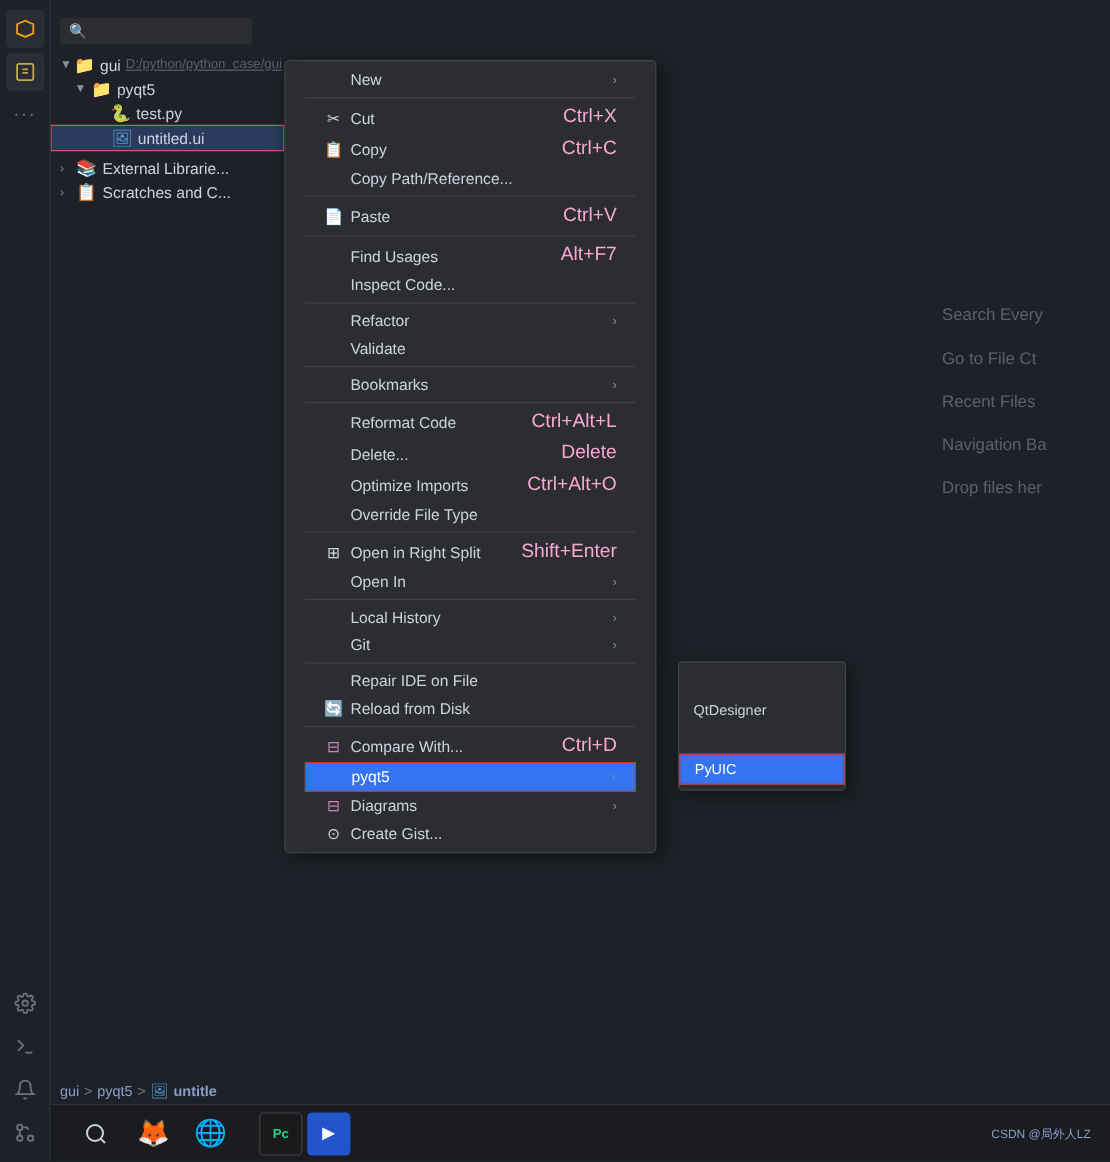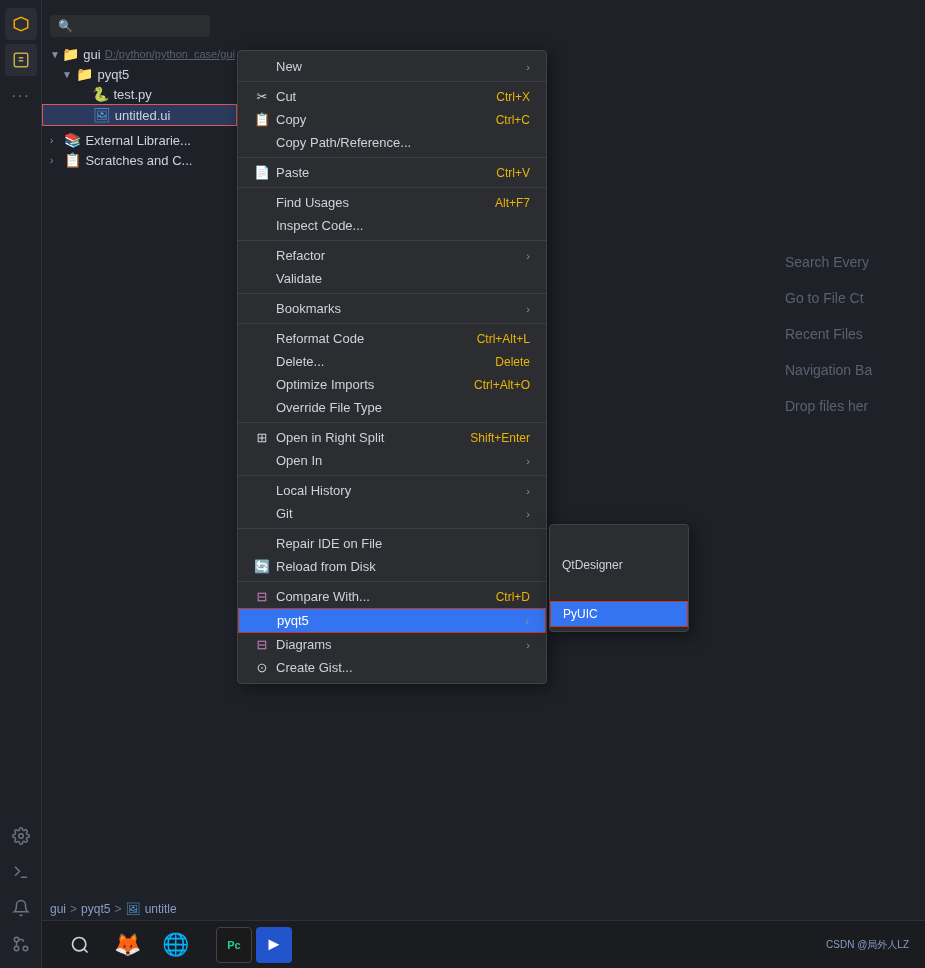--- a/index.html
+++ b/index.html
@@ -90,34 +90,34 @@
     .context-menu {
       position: absolute;
       left: 237px;
       top: 50px;
       width: 310px;
       background: #2b2d30;
       border: 1px solid #404348;
       border-radius: 4px;
       box-shadow: 4px 4px 16px rgba(0,0,0,0.5);
       z-index: 100;
-      padding: 4px 0;
+      padding: 4px 16px;
     }
     .menu-item {
       display: flex;
       align-items: center;
       justify-content: space-between;
       padding: 4px 16px;
       cursor: pointer;
       color: #cdd3de;
       font-size: 13px;
     }
     .menu-item.selected-item { background: #3574f0; color: #fff; }
     .menu-item .label { display: flex; align-items: center; gap: 6px; }
-    .menu-item .shortcut { color: #eab308; font-size: 12px; }
+    .menu-item .shortcut { color: #f9a8d4; font-size: 16px; }
     .menu-item .arrow { color: #8a8fa8; font-size: 11px; }
     .menu-separator {
       height: 1px;
       background: #3d4048;
       margin: 3px 0;
     }
     .menu-icon { width: 16px; text-align: center; font-size: 13px; }
 
     
     .submenu {
@@ -528,21 +528,21 @@
   </div>
 
 </div>
 
 <div class="breadcrumb">
   <span style="color:#8a9cc8;cursor:pointer;">gui</span>
   <span class="sep">&gt;</span>
   <span style="color:#8a9cc8;cursor:pointer;">pyqt5</span>
   <span class="sep">&gt;</span>
   <span style="color:#569cd6;">🖼</span>
-  <span style="color:#8a9cc8;cursor:pointer;">untitle</span>
+  <span style="color:#8a9cc8;cursor:pointer;font-weight:bold;">untitle</span>
 </div>
 
 <div class="taskbar">
   <div class="taskbar-icon">
     <svg width="20" height="20" viewBox="0 0 24 24" fill="#fff">
       <path d="M3 3h8v8H3zm10 0h8v8h-8zM3 13h8v8H3zm10 0h8v8h-8z"></path>
     </svg>
   </div>
   <div class="taskbar-icon">
     <svg width="20" height="20" viewBox="0 0 24 24" fill="none" stroke="#cdd3de" stroke-width="2">

